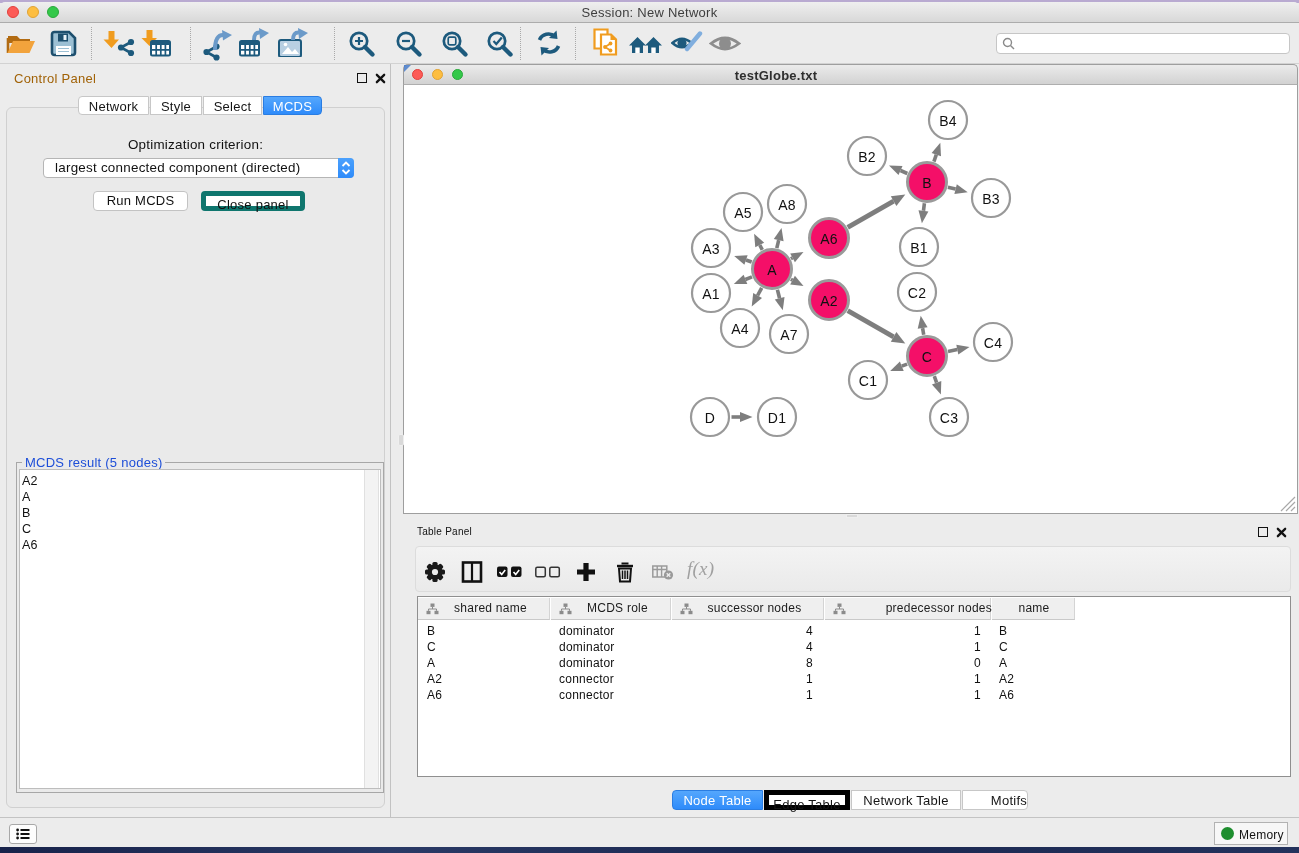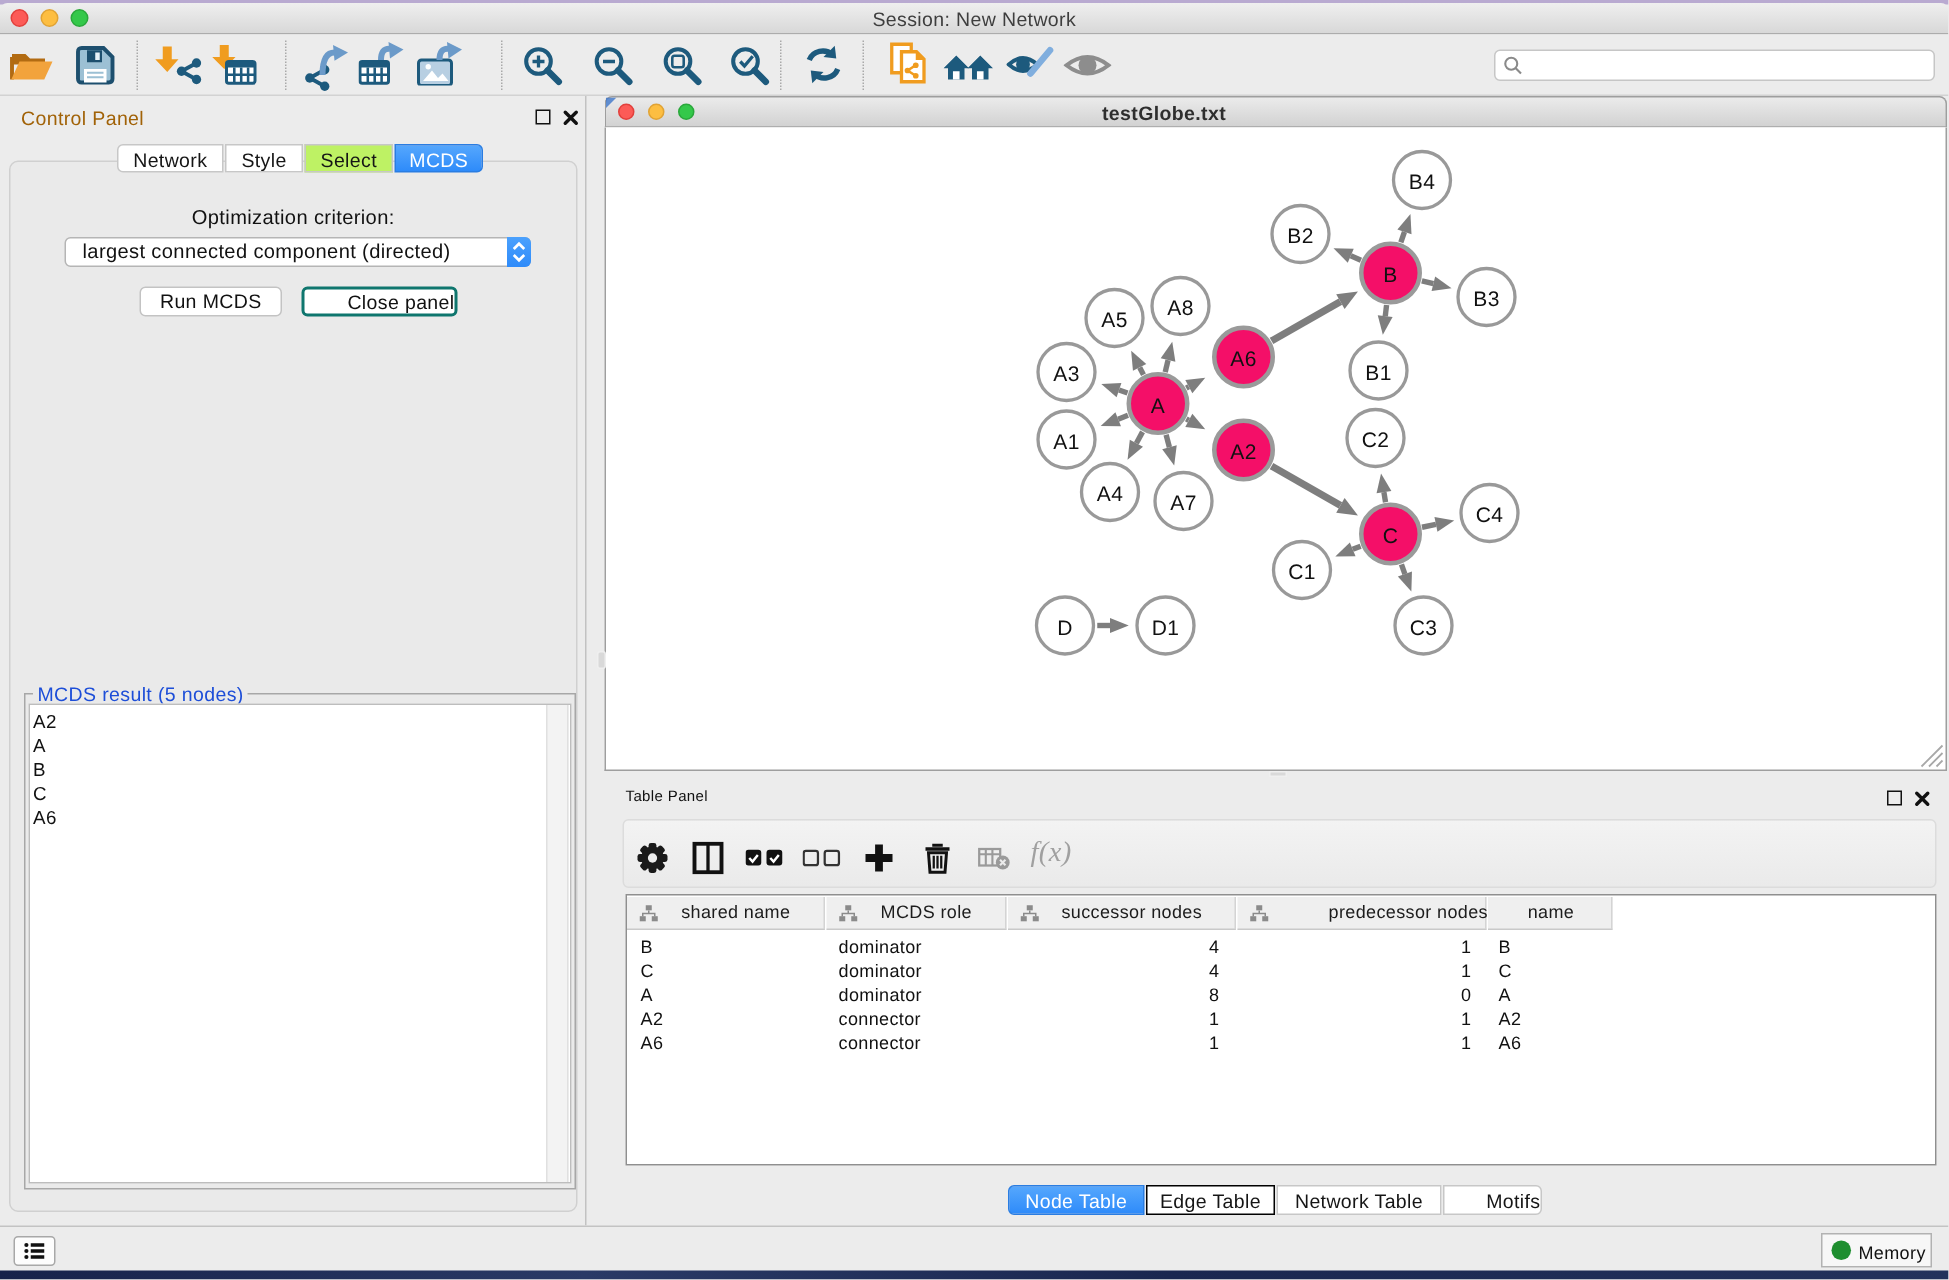--- a/index.html
+++ b/index.html
@@ -139,34 +139,34 @@
 <div class="abs" style="left:0;top:64px;width:391px;height:753px;background:#ececec;border-right:1px solid #c2c2c2"></div>
 <div class="abs" style="left:14px;top:71px;font-size:13px;color:#a16207">Control Panel</div>
 <div class="abs" style="left:357px;top:73px;width:10px;height:10px;border:1.6px solid #111"></div>
 <svg class="abs" style="left:375px;top:72.5px" width="11" height="11" viewBox="0 0 12 12">
     <path d="M2 2 L10 10 M10 2 L2 10" stroke="#111" stroke-width="2.5" stroke-linecap="round"></path>
   </svg>
 
 <div class="abs" style="left:6px;top:107px;width:379px;height:701px;background:#eaeaea;border:1px solid #d0d0d0;border-radius:6px"></div>
 <div style="position:absolute;left:78px;top:96px;width:71px;height:19px;background:#fff;color:#151515;border:1px solid #c7c7c7;border-radius:4px 0 0 4px;font-size:13px;text-align:center;line-height:19px">Network</div>
 <div style="position:absolute;left:150px;top:96px;width:52px;height:19px;background:#fff;color:#151515;border:1px solid #c7c7c7;font-size:13px;text-align:center;line-height:19px">Style</div>
-<div style="position:absolute;left:203px;top:96px;width:59px;height:19px;background:#bef264;color:#151515;border:1px solid #c7c7c7;font-size:13px;text-align:center;line-height:19px">Select</div>
+<div style="position:absolute;left:203px;top:96px;width:59px;height:19px;background:#ffffff;color:#151515;border:1px solid #c7c7c7;font-size:13px;text-align:center;line-height:19px">Select</div>
 <div style="position:absolute;left:263px;top:96px;width:59px;height:19px;background:linear-gradient(#55a7fd,#2e8bfa);color:#fff;border:1px solid #2a7de2;border-radius:0 4px 4px 0;font-size:13px;text-align:center;line-height:19px">MCDS</div>
 <div class="abs" style="left:6px;top:137px;width:379px;text-align:center;font-size:13.4px;color:#111">Optimization criterion:</div>
 
 <div class="abs" style="left:43px;top:158px;width:311px;height:20px;background:#fff;border:1px solid #b5b5b5;border-radius:4px"></div>
 <div class="abs" style="left:55px;top:160px;font-size:13.4px;color:#111">largest connected component (directed)</div>
 <div class="abs" style="left:338px;top:158px;width:16px;height:20px;background:linear-gradient(#4ba1fd,#2e8bfa);border-radius:0 4px 4px 0"></div>
 <svg class="abs" style="left:340px;top:160px" width="12" height="16" viewBox="0 0 12 16">
     <path d="M2.5 6 L6 2.5 L9.5 6" stroke="#fff" stroke-width="1.8" fill="none"></path>
     <path d="M2.5 10 L6 13.5 L9.5 10" stroke="#fff" stroke-width="1.8" fill="none"></path>
   </svg>
 
 <div class="abs" style="left:93px;top:191px;width:95px;height:20px;background:#fff;border:1px solid #c3c3c3;border-radius:4px;text-align:center;font-size:13px;color:#111;line-height:18px">Run MCDS</div>
-<div class="abs" style="left:201px;top:191px;width:104px;height:20px;background:#fff;border:2px solid #0f766e;border-radius:4px;text-align:right;font-size:13px;color:#111;line-height:18px">Close panel</div>
+<div class="abs" style="left:201px;top:191px;width:104px;height:20px;background:#fff;border:5px solid #0f766e;border-radius:4px;text-align:center;font-size:13px;color:#111;line-height:18px">Close panel</div>
 
 <div class="abs" style="left:16px;top:462px;width:368px;height:331px;border:1px solid #a7a7a7"></div>
 <div class="abs" style="left:22px;top:455px;background:#eaeaea;padding:0 3px;font-size:13px;color:#1d4ed8">MCDS result (5 nodes)</div>
 <div class="abs" style="left:19px;top:469px;width:362px;height:320px;background:#fff;border:1px solid #bdbdbd"></div>
 <div class="abs" style="left:364px;top:470px;width:15px;height:318px;background:#f3f3f3;border-left:1px solid #e0e0e0;border-right:1px solid #e0e0e0"></div>
 <div class="abs" style="left:22px;top:473px;font-size:12.5px;color:#111;line-height:16.1px">A2<br>A<br>B<br>C<br>A6</div>
 
 <div class="abs" style="left:9px;top:824px;width:28px;height:20px;background:#fdfdfd;border:1px solid #a8a8a8;border-radius:3px"></div>
 <svg class="abs" style="left:16px;top:828px" width="14" height="12" viewBox="0 0 14 12">
     <circle cx="1.6" cy="2" r="1.4" fill="#111"></circle>
@@ -380,21 +380,21 @@
 <div style="position:absolute;left:559px;top:672px;font-size:12px;color:#111">connector</div>
 <div style="position:absolute;left:671px;top:672px;width:142px;text-align:right;font-size:12px;color:#111">1</div>
 <div style="position:absolute;left:824px;top:672px;width:157px;text-align:right;font-size:12px;color:#111">1</div>
 <div style="position:absolute;left:999px;top:672px;font-size:12px;color:#111">A2</div>
 <div style="position:absolute;left:427px;top:688px;font-size:12px;color:#111">A6</div>
 <div style="position:absolute;left:559px;top:688px;font-size:12px;color:#111">connector</div>
 <div style="position:absolute;left:671px;top:688px;width:142px;text-align:right;font-size:12px;color:#111">1</div>
 <div style="position:absolute;left:824px;top:688px;width:157px;text-align:right;font-size:12px;color:#111">1</div>
 <div style="position:absolute;left:999px;top:688px;font-size:12px;color:#111">A6</div>
 <div style="position:absolute;left:672px;top:790px;width:91px;height:20px;background:linear-gradient(#55a7fd,#2e8bfa);color:#fff;border:1px solid #2a7de2;border-radius:4px 0 0 4px;font-size:13px;text-align:center;line-height:20px">Node Table</div>
-<div style="position:absolute;left:764px;top:790px;width:86px;height:20px;background:#fff;color:#151515;border:1px solid #000000;font-size:13px;text-align:center;line-height:20px">Edge Table</div>
+<div style="position:absolute;left:764px;top:790px;width:86px;height:20px;background:#fff;color:#151515;border:5px solid #000000;font-size:13px;text-align:center;line-height:20px">Edge Table</div>
 <div style="position:absolute;left:851px;top:790px;width:110px;height:20px;background:#fff;color:#151515;border:1px solid #c7c7c7;font-size:13px;text-align:center;line-height:20px">Network Table</div>
 <div style="position:absolute;left:962px;top:790px;width:66px;height:20px;background:#fff;color:#151515;border:1px solid #c7c7c7;border-radius:0 4px 4px 0;font-size:13px;text-align:right;line-height:20px">Motifs</div>
 
 <div class="abs" style="left:0;top:817px;width:1299px;height:31px;background:#ececec;border-top:1px solid #c3c3c3"></div>
 <div class="abs" style="left:9px;top:824px;width:28px;height:20px;background:#fdfdfd;border:1px solid #a8a8a8;border-radius:3px"></div>
 <svg class="abs" style="left:16px;top:828px" width="14" height="12" viewBox="0 0 14 12">
     <circle cx="1.6" cy="2" r="1.4" fill="#111"></circle>
     <circle cx="1.6" cy="6" r="1.4" fill="#111"></circle>
     <circle cx="1.6" cy="10" r="1.4" fill="#111"></circle>
     <path d="M4.5 2 h9 M4.5 6 h9 M4.5 10 h9" stroke="#111" stroke-width="2.2"></path>

